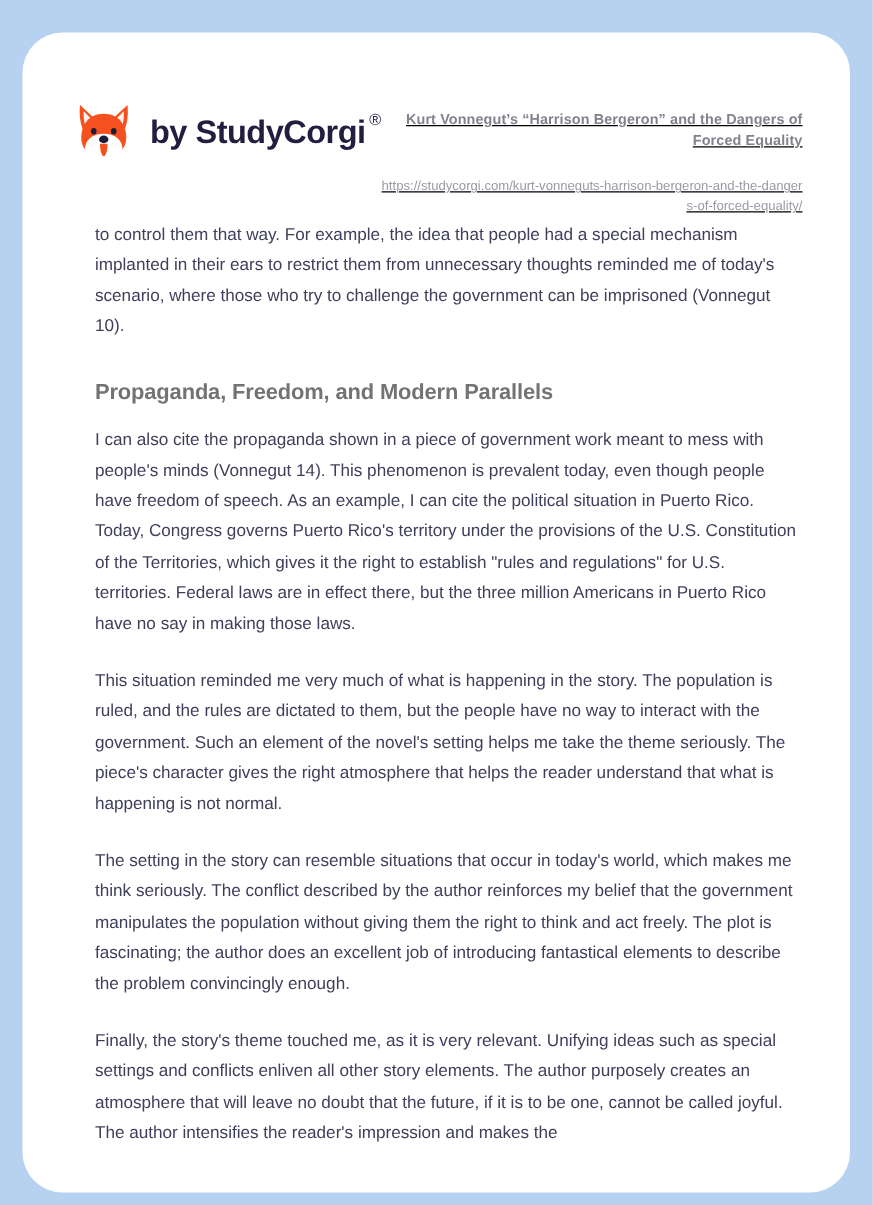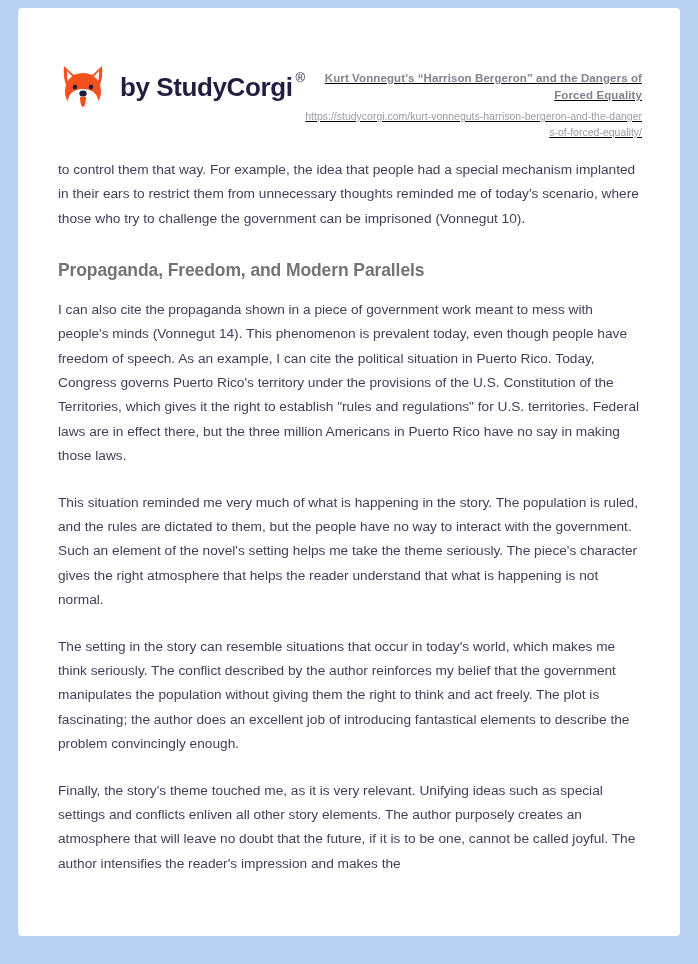--- a/index.html
+++ b/index.html
@@ -17,25 +17,25 @@
     width: 698px;
     height: 964px;
     background: #b7d2f0;
     display: flex;
     justify-content: center;
   }
 
   .card {
     position: absolute;
     left: 18px;
-    top: 8px;
+    top: 26px;
     width: 662px;
     height: 928px;
     background: #ffffff;
-    border-radius: 4px;
+    border-radius: 32px;
     overflow: hidden;
   }
 
   
   .header {
     display: flex;
     align-items: flex-start;
     justify-content: space-between;
     padding: 40px 38px 0 40px;
     height: 128px;
@@ -82,30 +82,30 @@
 
   .doc-title {
     font-size: 11.5px;
     font-weight: bold;
     color: #82828f;
     line-height: 1.45;
     letter-spacing: 0.1px;
   }
 
   .doc-url {
-    margin-top: 6px;
+    margin-top: 21px;
     font-size: 10.5px;
     color: #9a9aa6;
     line-height: 1.5;
     word-break: break-all;
   }
 
   
   .content {
-    padding: 22px 40px 0 40px;
+    padding: 22px 40px 0 58px;
   }
 
   h2.section-heading {
     font-size: 17.5px;
     font-weight: bold;
     color: #737373;
     margin: 28px 0 16px 0;
     letter-spacing: -0.1px;
     line-height: 1.3;
   }

